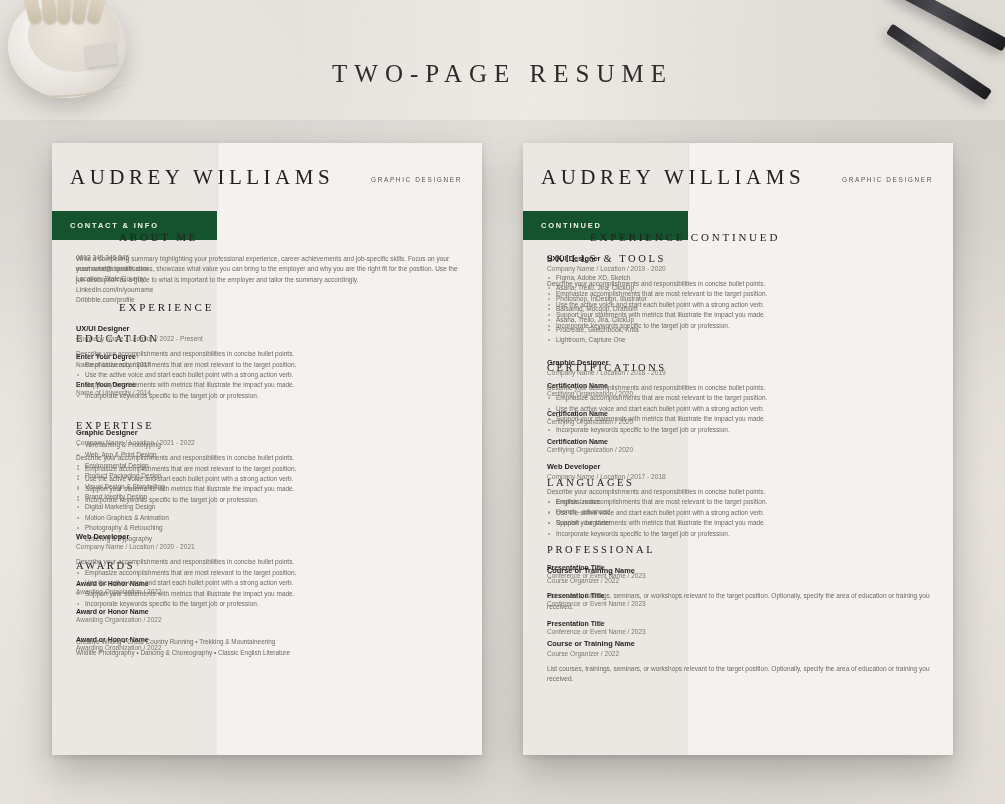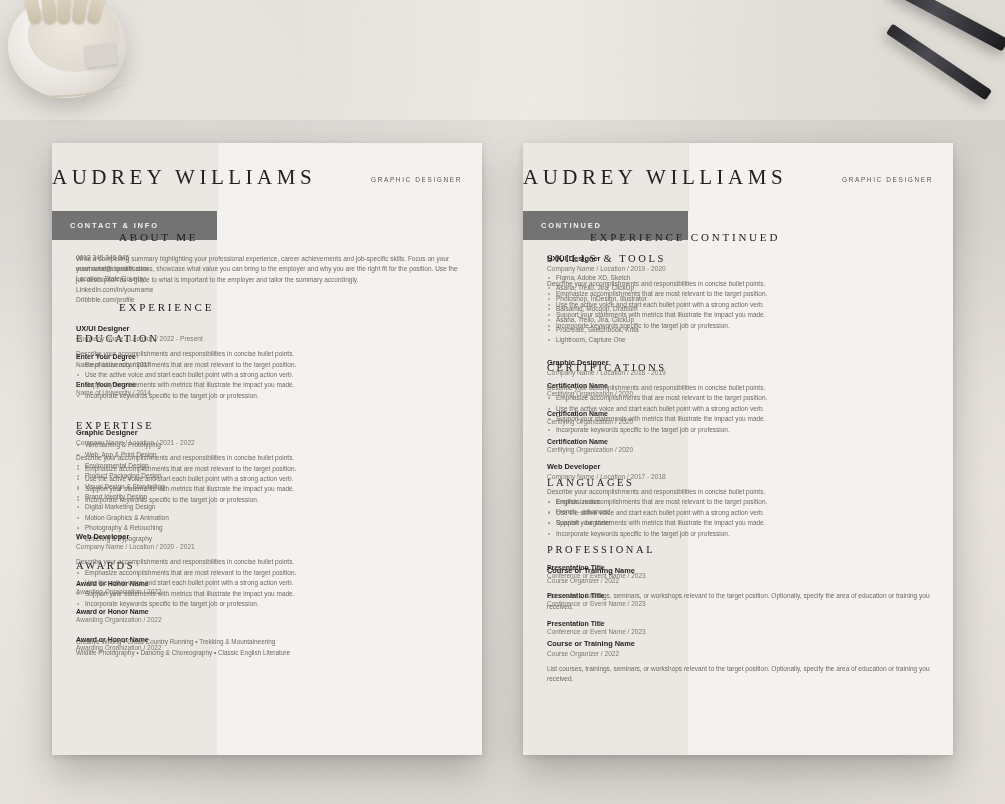--- a/index.html
+++ b/index.html
@@ -52,25 +52,25 @@
   
   .page{position:absolute;background:#f2f0ec;box-shadow:0 16px 34px rgba(0,0,0,.22), 0 2px 6px rgba(0,0,0,.12);}
   #page-left{left:52px;top:143px;width:430px;height:612px;}
   #page-right{left:523px;top:143px;width:430px;height:612px;}
 
   .page-inner{position:absolute;inset:0;display:flex;}
   .col-left{width:165px;background:#ebe8e3;position:relative;}
   .col-right{flex:1;background:#f4f2ef;position:relative;}
 
   .name-row{position:absolute;left:0;top:0;right:0;height:68px;display:flex;align-items:center;}
-  .name{font-family:"Liberation Serif", serif;font-size:21px;letter-spacing:4.5px;color:#23211f;white-space:nowrap;}
+  .name{font-family:"Liberation Serif", serif;font-size:21px;letter-spacing:4.5px;color:#23211f;padding-left:18px;white-space:nowrap;}
   .role{font-size:6.5px;letter-spacing:1.6px;color:#5c5954;position:absolute;right:20px;top:33px;}
   .topdivider{position:absolute;left:165px;top:0;width:1px;height:68px;background:rgba(0,0,0,.07);}
 
-  .blackbar{position:absolute;left:0;top:68px;width:165px;height:29px;background:#737373;}
+  .blackbar{position:absolute;left:0;top:68px;width:165px;height:29px;background:#14532d;}
   .blackbar span{color:#f2f0ec;font-size:7.5px;letter-spacing:1.8px;font-weight:bold;padding-left:18px;line-height:29px;display:block;}
 
   .lcontent{position:absolute;left:24px;top:110px;right:14px;}
   .rcontent{position:absolute;left:24px;top:88px;right:20px;}
 
   h2.sec{font-family:"Liberation Serif", serif;font-size:10.5px;letter-spacing:2.6px;color:#22201e;margin:0 0 9px 0;font-weight:normal;}
   .rcontent h2.sec{font-size:11px;letter-spacing:2.8px;margin-bottom:11px;margin-left:43px;}
   .blk{margin-bottom:16px;}
   .contact-line{font-size:6.6px;color:#6d6862;line-height:10.6px;}
   .jobtitle{font-size:7.4px;font-weight:bold;color:#211f1d;margin-bottom:2px;}
@@ -101,20 +101,21 @@
     <div class="stick" style="left:41px;top:-34px;height:58px;transform:rotate(-6deg);"></div>
     <div class="stick" style="left:58px;top:-36px;height:60px;transform:rotate(2deg);"></div>
     <div class="stick" style="left:75px;top:-32px;height:56px;transform:rotate(8deg);"></div>
     <div class="stick" style="left:92px;top:-24px;height:48px;transform:rotate(15deg);"></div>
     <div class="string"></div>
     <div class="tag"></div>
   </div>
   <div class="pen pen1"></div>
   <div class="pen pen2"></div>
 
+  <div class="headline">TWO-PAGE RESUME</div>
 
   <div class="page" id="page-left">
     <div class="page-inner">
       <div class="col-left"></div>
       <div class="col-right"></div>
     </div>
     <div class="topdivider"></div>
     <div class="name-row">
       <div class="name">AUDREY WILLIAMS</div>
       <div class="role">GRAPHIC DESIGNER</div>

